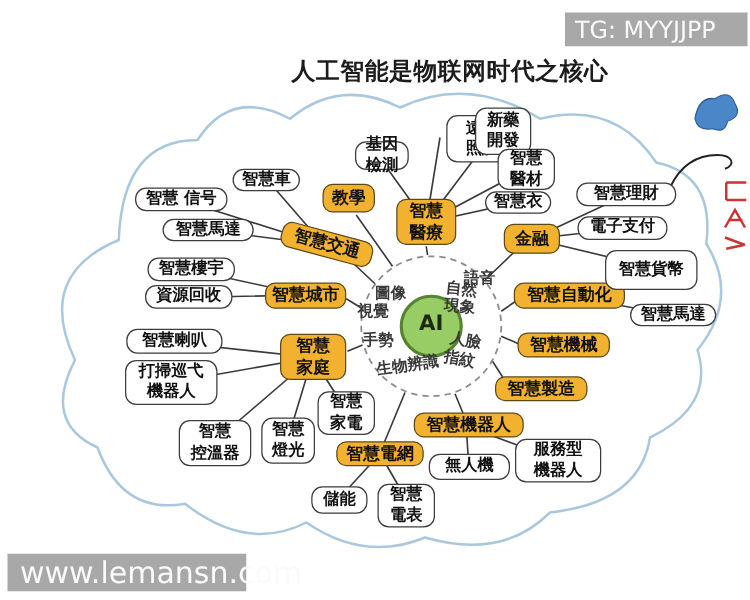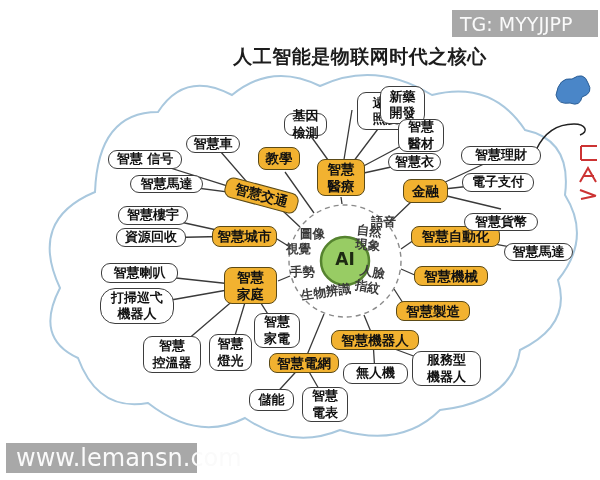--- a/index.html
+++ b/index.html
@@ -103,40 +103,40 @@
   <div class="node hub" style="left:396px;top:301px;width:74px;height:20px;">智慧製造</div>
   <div class="node hub" style="left:331px;top:330px;width:88px;height:20px;">智慧機器人</div>
   <div class="node hub" style="left:269px;top:353px;width:70px;height:20px;">智慧電網</div>
 
   <div class="node leaf" style="left:186px;top:135px;width:54px;height:18px;">智慧車</div>
   <div class="node leaf" style="left:108px;top:150px;width:74px;height:19px;">智慧 信号</div>
   <div class="node leaf" style="left:130px;top:175px;width:73px;height:18px;">智慧馬達</div>
   <div class="node leaf" style="left:118px;top:206px;width:70px;height:19px;">智慧樓宇</div>
   <div class="node leaf" style="left:116px;top:228px;width:70px;height:19px;">資源回收</div>
   <div class="node leaf" style="left:101px;top:263px;width:77px;height:20px;">智慧喇叭</div>
-  <div class="node leaf" style="left:100px;top:288px;width:74px;height:36px;border-radius:15px;">打掃巡弋
+  <div class="node leaf" style="left:100px;top:288px;width:74px;height:36px;">打掃巡弋
 機器人</div>
   <div class="node leaf" style="left:143px;top:336px;width:58px;height:37px;">智慧
 控溫器</div>
   <div class="node leaf" style="left:209px;top:334px;width:43px;height:37px;">智慧
 燈光</div>
   <div class="node leaf" style="left:254px;top:313px;width:46px;height:35px;">智慧
 家電</div>
   <div class="node leaf" style="left:284px;top:113px;width:43px;height:23px;">基因
 檢測</div>
   <div class="node leaf" style="left:331px;top:92px;width:57px;height:38px;margin-left:26px;">遠端
 照護</div>
   <div class="node leaf" style="left:380px;top:86px;width:45px;height:38px;">新藥
 開發</div>
   <div class="node leaf" style="left:398px;top:119px;width:46px;height:33px;">智慧
 醫材</div>
   <div class="node leaf" style="left:388px;top:153px;width:53px;height:18px;">智慧衣</div>
   <div class="node leaf" style="left:461px;top:146px;width:80px;height:19px;">智慧理財</div>
   <div class="node leaf" style="left:462px;top:173px;width:72px;height:19px;">電子支付</div>
-  <div class="node leaf" style="left:464px;top:200px;width:74px;height:18px;margin-top:13px;">智慧貨幣</div>
+  <div class="node leaf" style="left:484px;top:200px;width:74px;height:32px;">智慧貨幣</div>
   <div class="node leaf" style="left:504px;top:243px;width:69px;height:18px;">智慧馬達</div>
   <div class="node leaf" style="left:412px;top:351px;width:69px;height:35px;">服務型
 機器人</div>
   <div class="node leaf" style="left:343px;top:363px;width:65px;height:21px;">無人機</div>
   <div class="node leaf" style="left:249px;top:389px;width:45px;height:22px;">儲能</div>
   <div class="node leaf" style="left:302px;top:387px;width:46px;height:35px;">智慧
 電表</div>
 
 </div>
 

